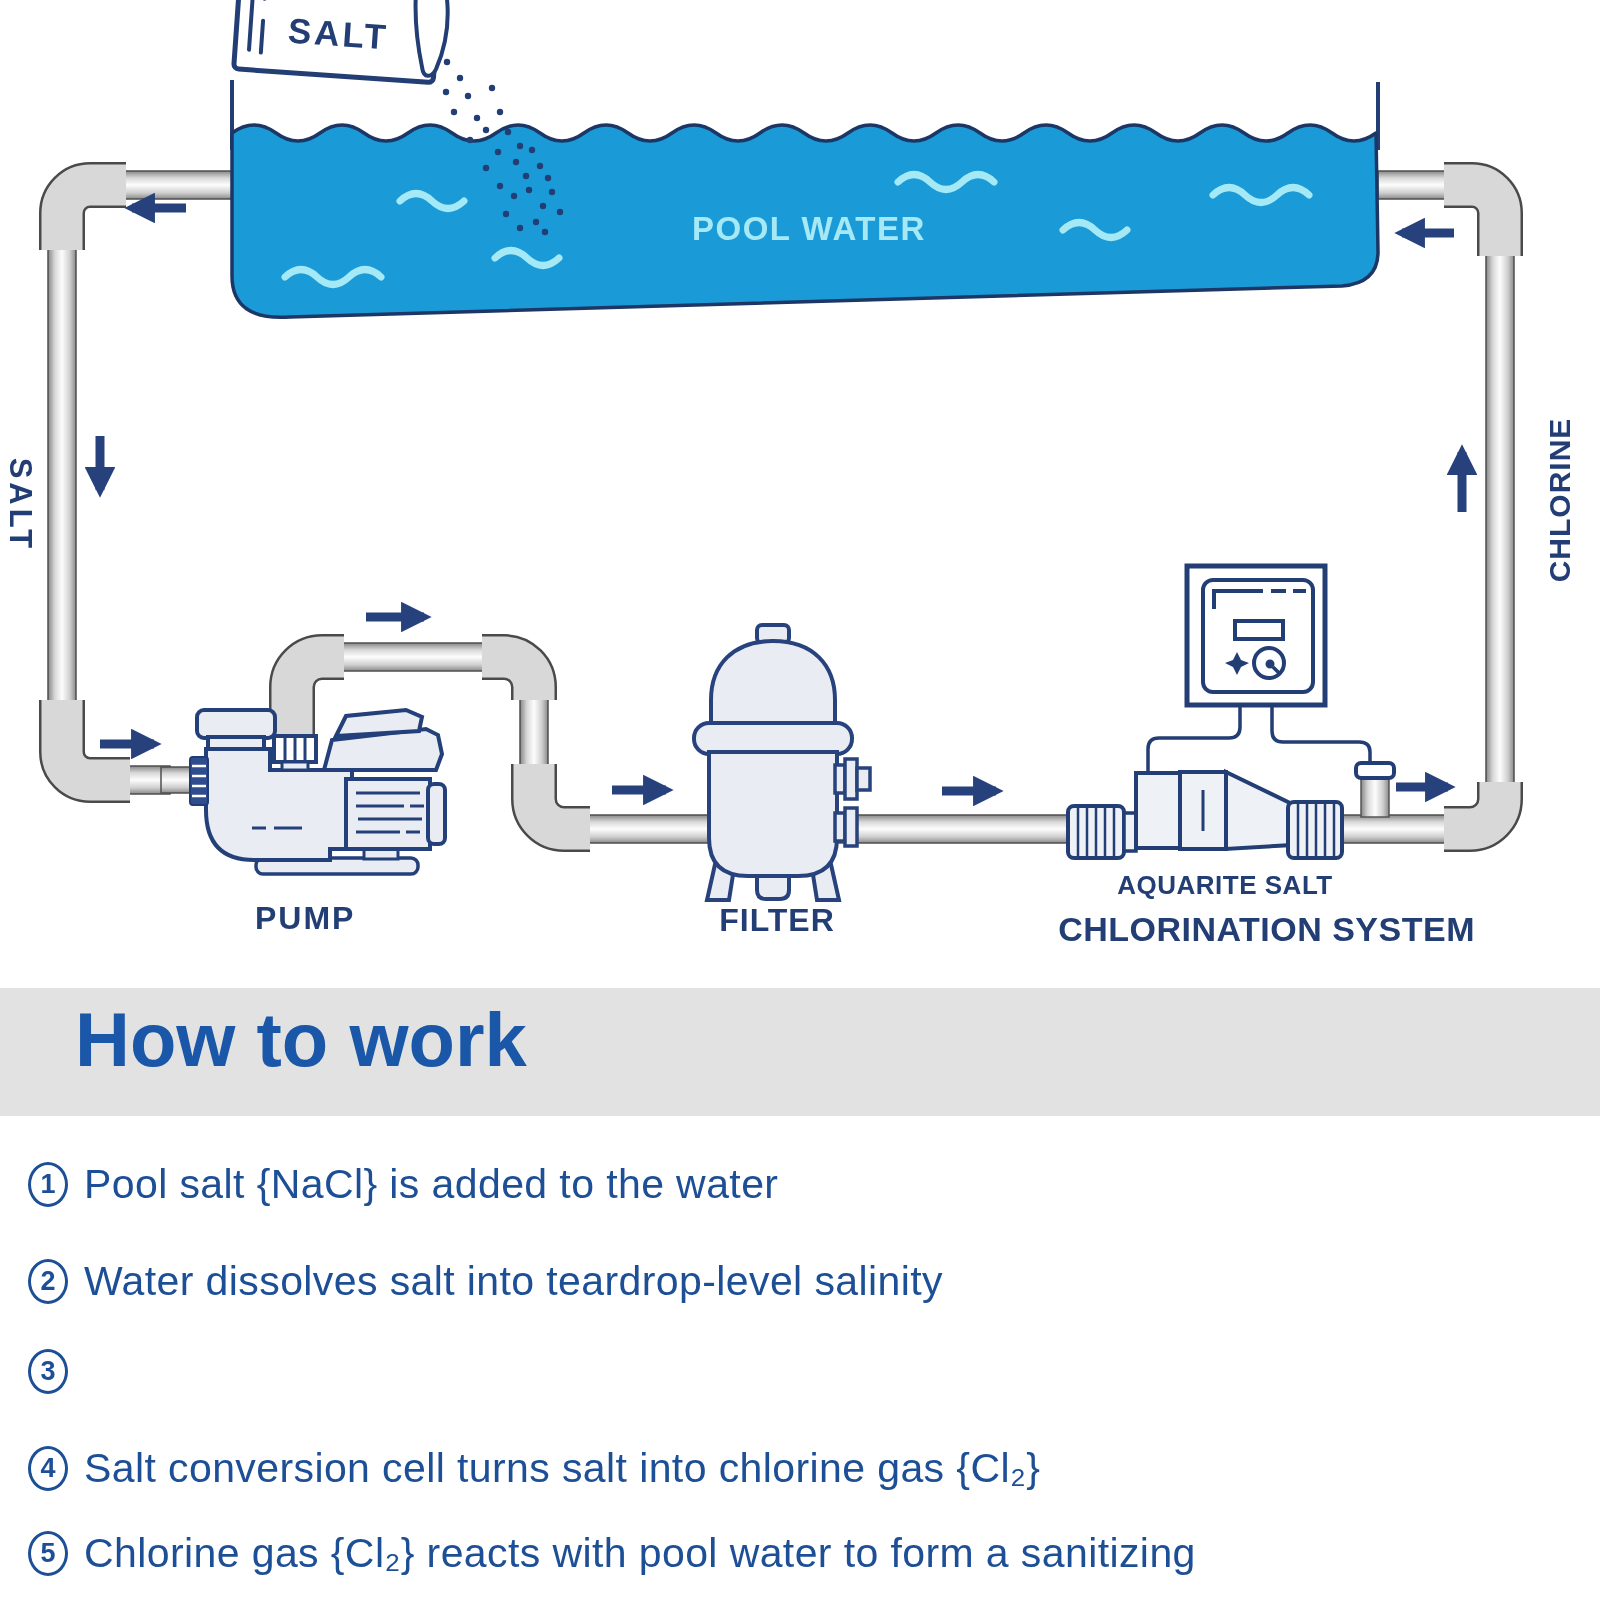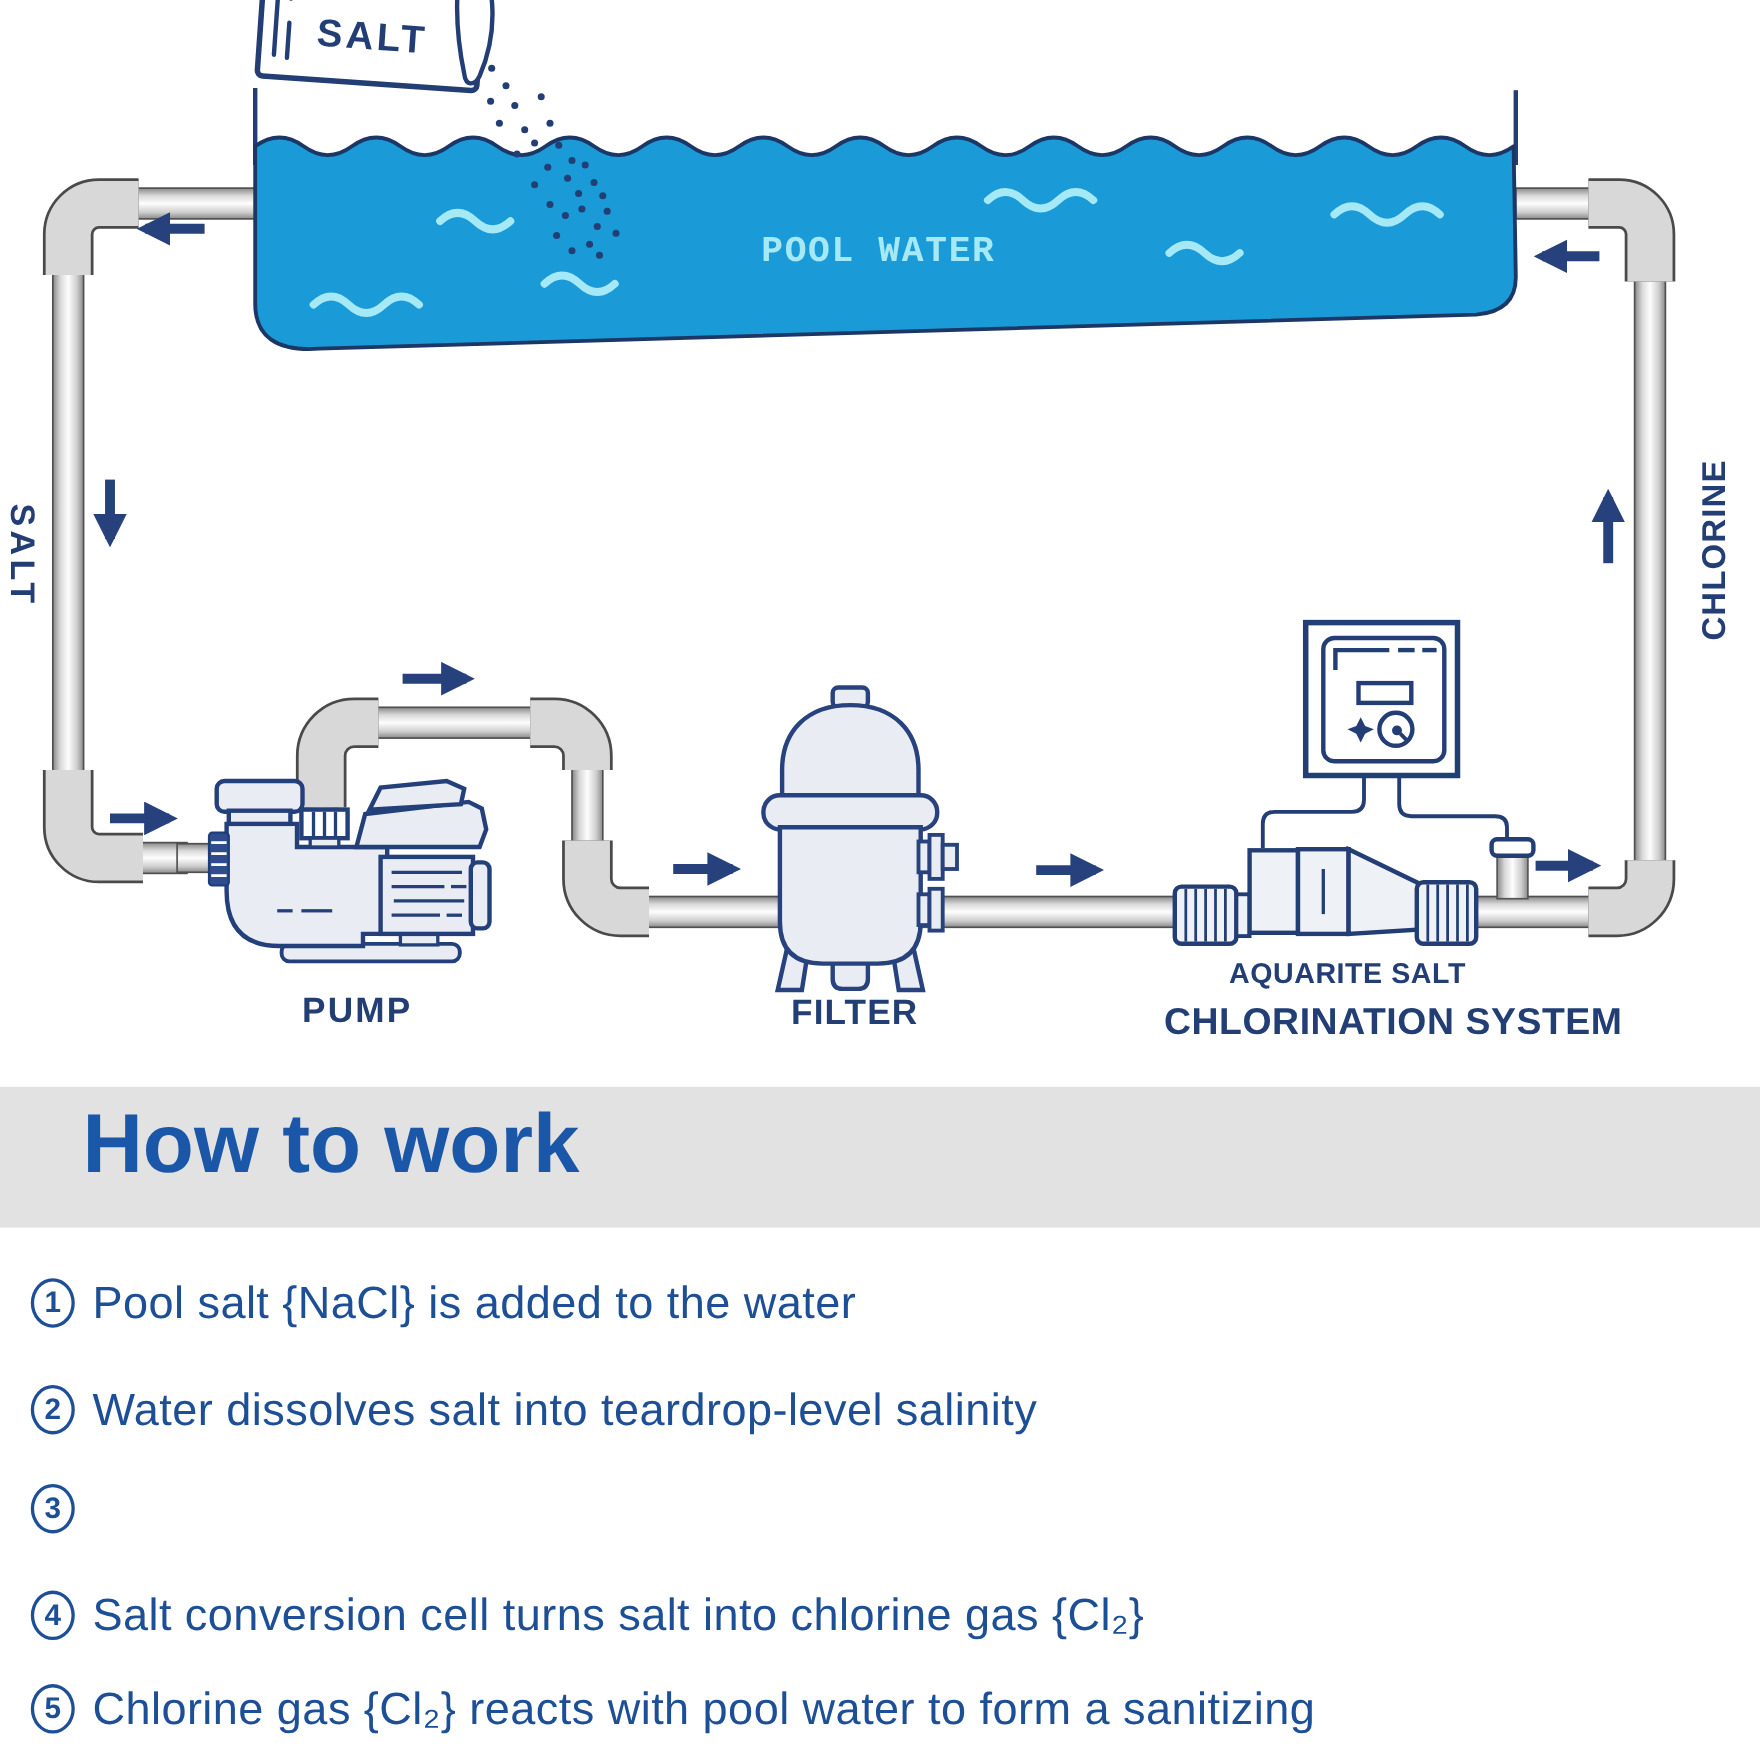--- a/index.html
+++ b/index.html
@@ -2,26 +2,26 @@
 <html><head>
 <meta charset="utf-8">
 <style>
   html,body{margin:0;padding:0;background:#fff;}
   .canvas{position:relative;width:1600px;height:1600px;background:#ffffff;overflow:hidden;
           font-family:"Liberation Sans",sans-serif;}
   .diagram{position:absolute;left:0;top:0;width:1600px;height:990px;}
   .diagram svg{position:absolute;left:0;top:0;}
   .lbl{position:absolute;font-weight:bold;color:#223e74;white-space:nowrap;}
   .bag-lbl{left:288px;top:14px;font-size:35px;letter-spacing:3px;transform:rotate(4deg);}
-  .poolwater-lbl{left:692px;top:210px;font-size:33px;letter-spacing:1.5px;color:#a5e9f7;font-family:Liberation Mono, monospace;}
+  .poolwater-lbl{left:692px;top:210px;font-size:33px;letter-spacing:1.5px;color:#a5e9f7;}
   .salt-side{left:-55px;top:487px;width:150px;height:36px;text-align:center;font-size:31px;
              letter-spacing:4px;transform:rotate(90deg);}
   .chlorine-side{left:1473px;top:482px;width:175px;height:36px;text-align:center;font-size:30px;
              letter-spacing:1px;transform:rotate(-90deg);}
-  .pump-lbl{left:255px;top:900px;width:120px;text-align:right;font-size:32px;letter-spacing:2px;}
+  .pump-lbl{left:255px;top:900px;width:120px;text-align:left;font-size:32px;letter-spacing:2px;}
   .filter-lbl{left:712px;top:902px;width:130px;text-align:center;font-size:32px;letter-spacing:1px;}
   .aq1{left:995px;top:870px;width:460px;text-align:center;font-size:26px;letter-spacing:.5px;}
   .aq2{left:975px;top:910px;width:500px;text-align:right;font-size:34px;letter-spacing:.5px;}
   .band{position:absolute;left:0;top:988px;width:1600px;height:128px;background:#e2e2e2;}
   .h1{position:absolute;left:55px;top:8px;font-size:76px;font-weight:bold;color:#1b57a8;margin-left:20px;}
   .step{position:absolute;left:28px;display:flex;align-items:center;gap:16px;height:50px;}
   .snum{flex:0 0 auto;width:40px;height:45px;border:3.5px solid #1d4f97;border-radius:50%;
         display:flex;align-items:center;justify-content:center;font-size:27px;font-weight:bold;
         color:#1d4f97;box-sizing:border-box;}
   .stext{font-size:41px;font-weight:normal;color:#1d4f97;letter-spacing:.4px;white-space:nowrap;}

